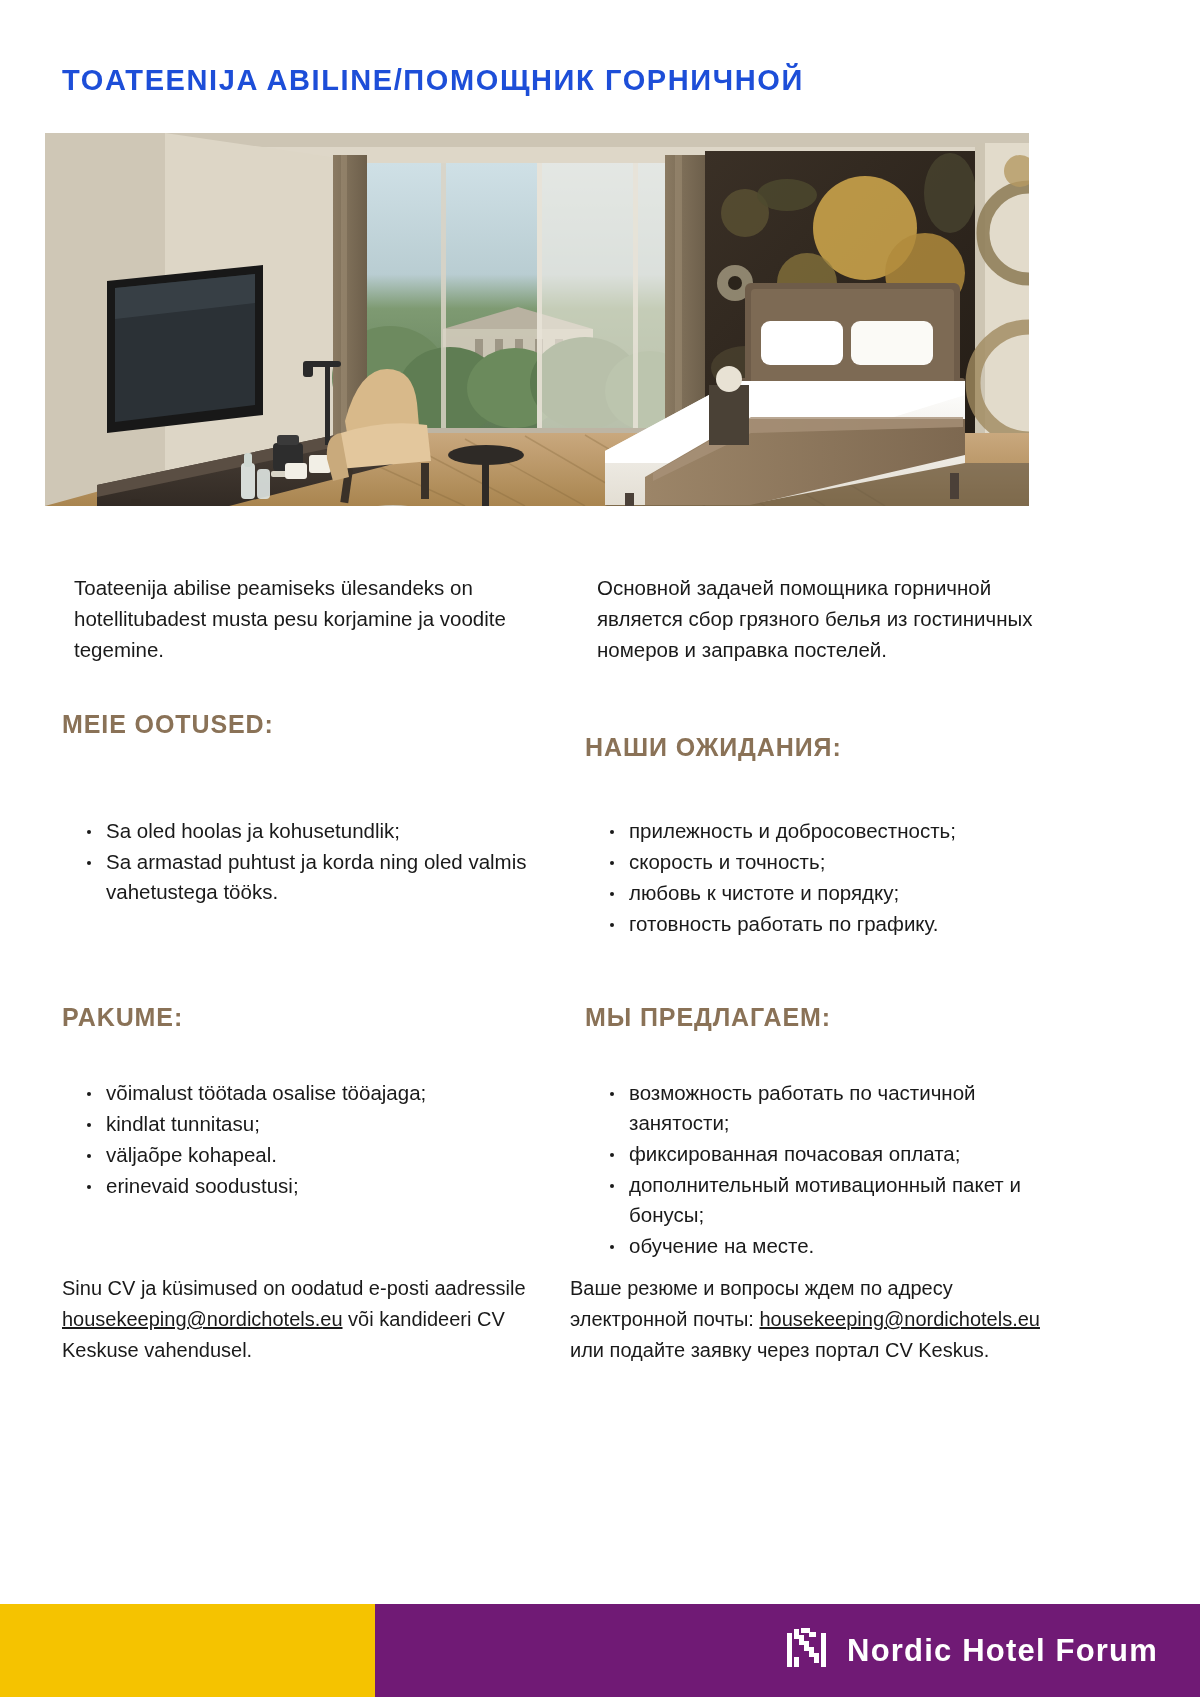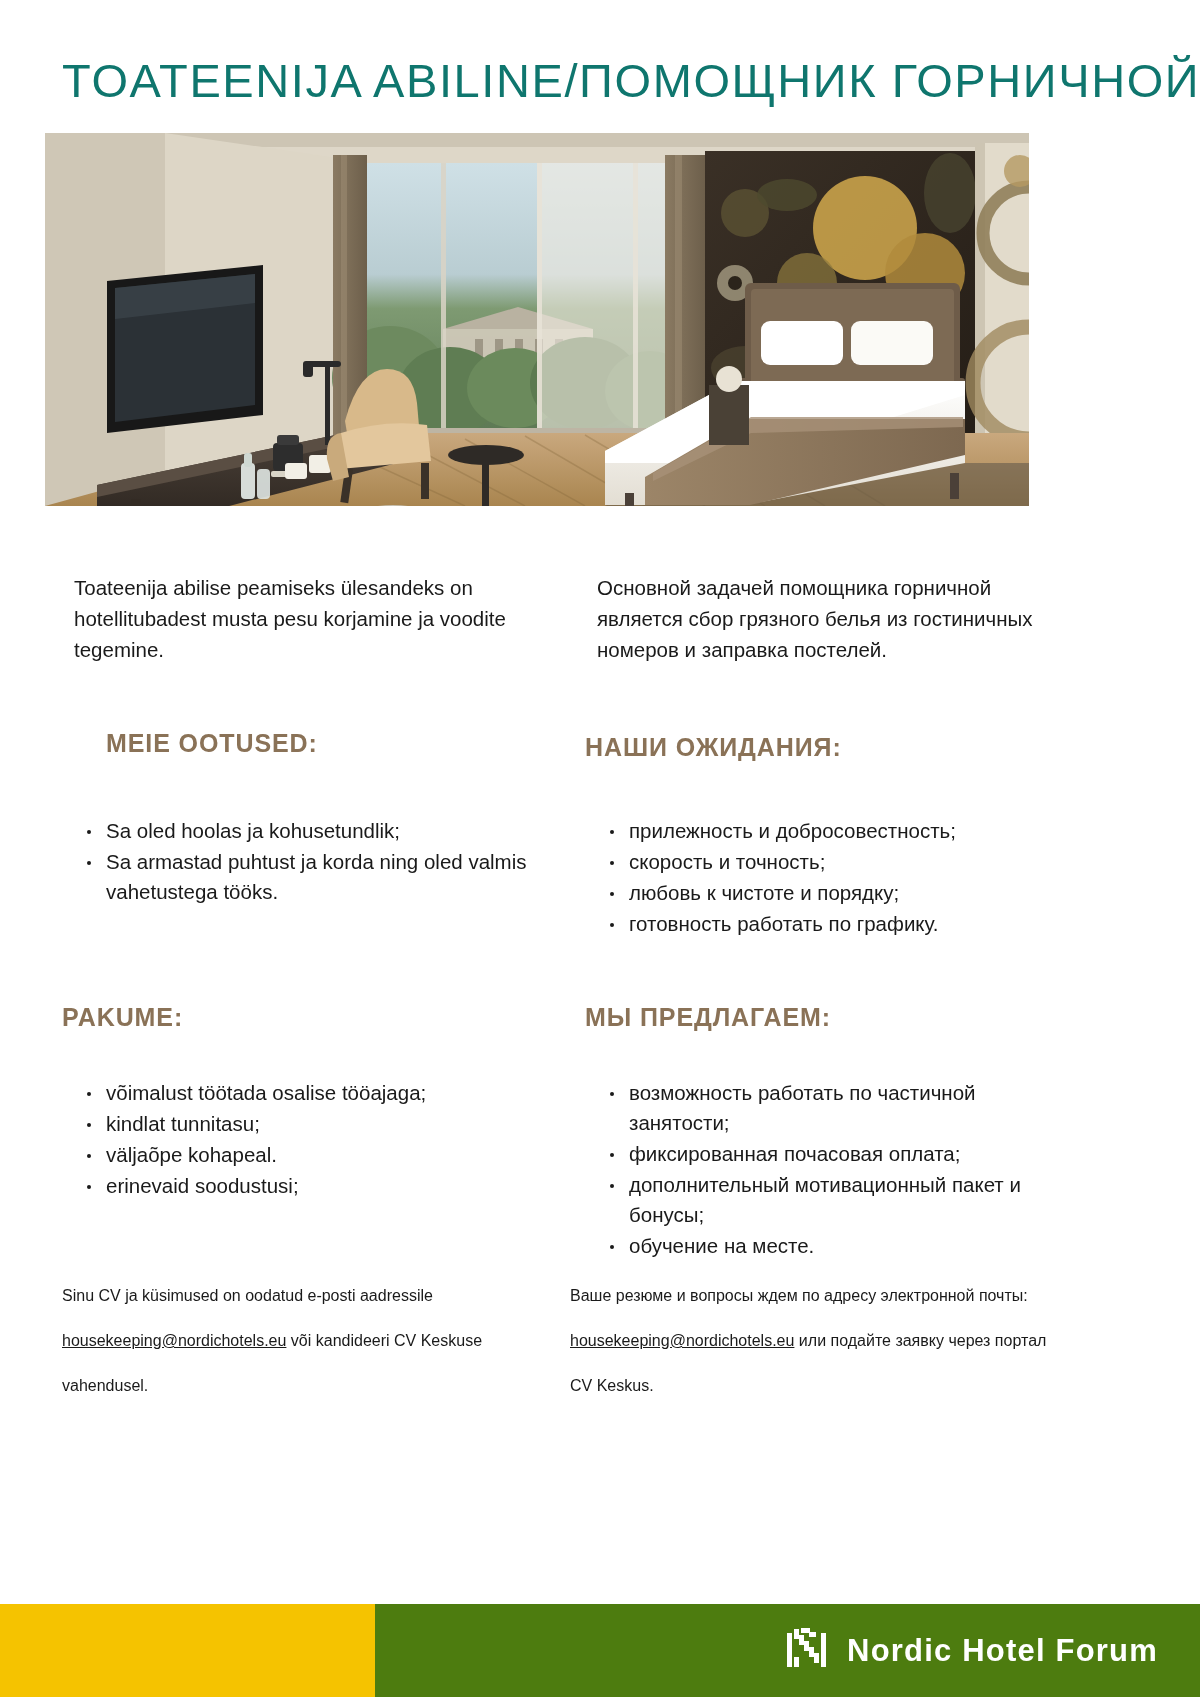--- a/index.html
+++ b/index.html
@@ -26,24 +26,24 @@
   .title-wrap {
     position: absolute;
     left: 62px;
     top: 52px;
     width: 1000px;
     height: 56px;
     display: flex;
     align-items: center;
   }
   .title {
-    font-size: 47px;
-    font-weight: normal;
+    font-size: 29px;
+    font-weight: bold;
     letter-spacing: 1.6px;
-    color: #0f766e;
+    color: #1d4ed8;
     white-space: nowrap;
     line-height: 1;
   }
 
   
   .hero {
     position: absolute;
     left: 45px;
     top: 133px;
     width: 984px;
@@ -101,32 +101,32 @@
     position: absolute;
     left: 9px;
     top: 14px;
     width: 4px;
     height: 4px;
     background: #1a1a1a;
     border-radius: 50%;
   }
 
   .contact {
-    font-size: 16px;
-    line-height: 45px;
+    font-size: 20px;
+    line-height: 31px;
     color: #1a1a1a;
     margin: 0;
   }
   .contact .email {
     text-decoration: underline;
     color: #1a1a1a;
   }
 
   
-  .blk-exp-head-l { position: absolute; left: 62px; top: 729px; margin-left: 44px; }
+  .blk-exp-head-l { position: absolute; left: 62px; top: 710px; }
   .blk-exp-list-l { position: absolute; left: 62px; top: 800px; width: 480px; }
   .blk-off-head-l { position: absolute; left: 62px; top: 1003px; }
   .blk-off-list-l { position: absolute; left: 62px; top: 1062px; width: 480px; }
   .blk-contact-l  { position: absolute; left: 62px; top: 1273px; width: 490px; }
 
   .blk-exp-head-r { position: absolute; left: 585px; top: 733px; }
   .blk-exp-list-r { position: absolute; left: 585px; top: 800px; width: 470px; }
   .blk-off-head-r { position: absolute; left: 585px; top: 1003px; width: 470px; }
   .blk-off-list-r { position: absolute; left: 585px; top: 1062px; width: 470px; }
   .blk-contact-r  { position: absolute; left: 570px; top: 1273px; width: 480px; }
@@ -141,21 +141,21 @@
     display: flex;
   }
   .footer-yellow {
     width: 375px;
     height: 93px;
     background: #f5c300;
   }
   .footer-brown {
     flex: 1;
     height: 93px;
-    background: #4d7c0f;
+    background: #701a75;
     display: flex;
     align-items: center;
     justify-content: flex-end;
     padding-right: 42px;
     box-sizing: border-box;
   }
   .brand {
     display: flex;
     align-items: center;
     gap: 16px;

